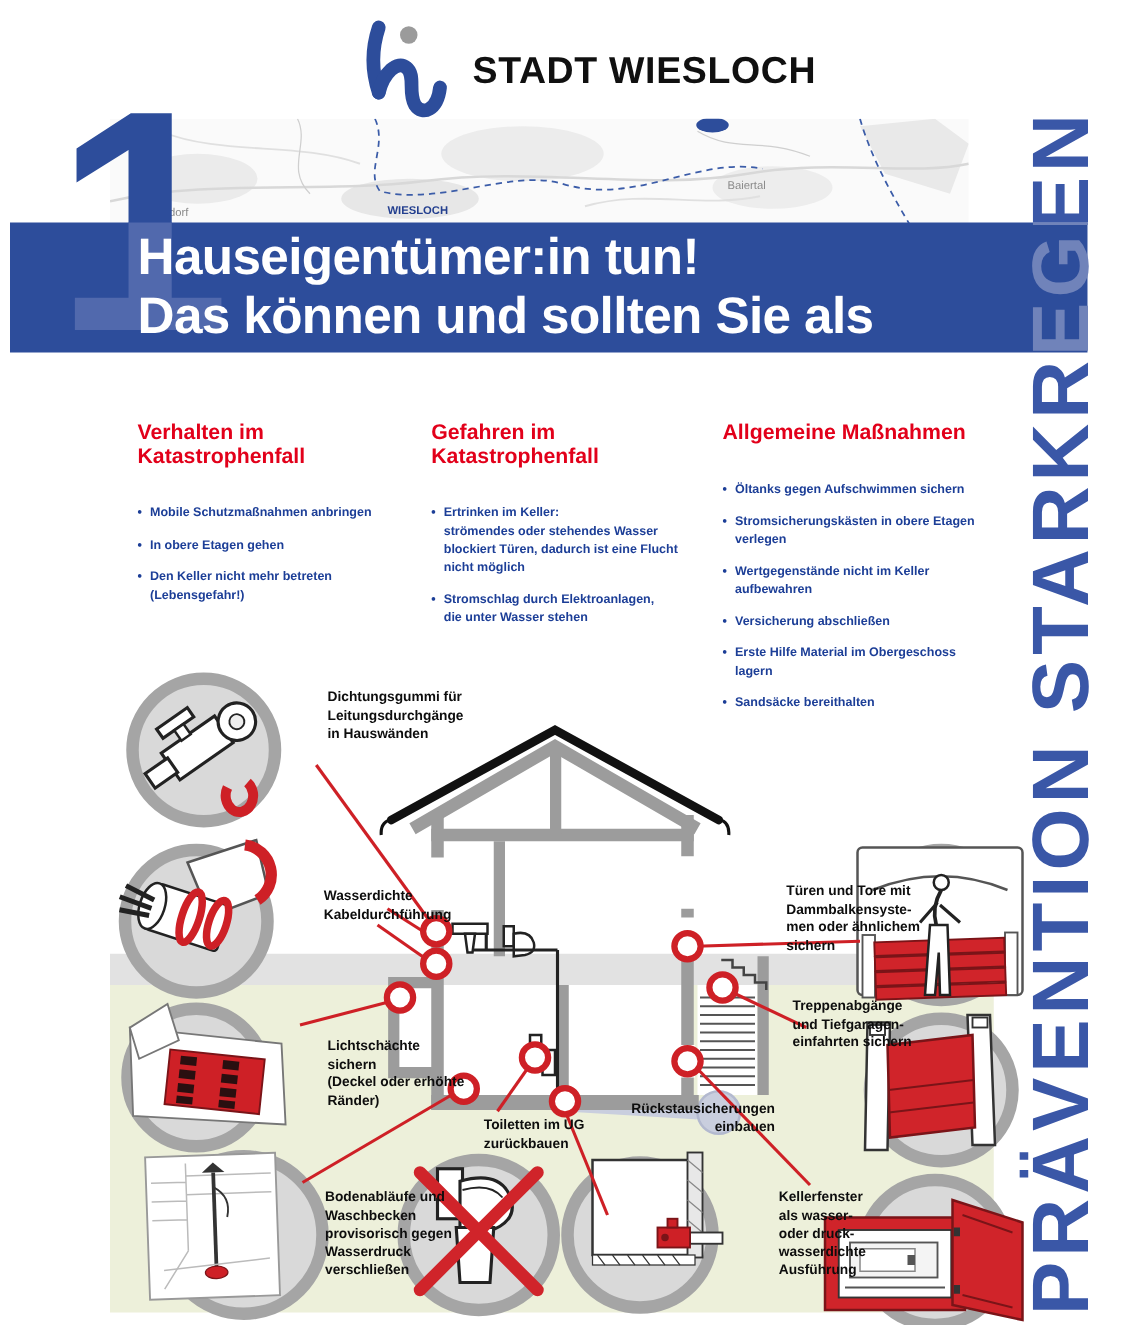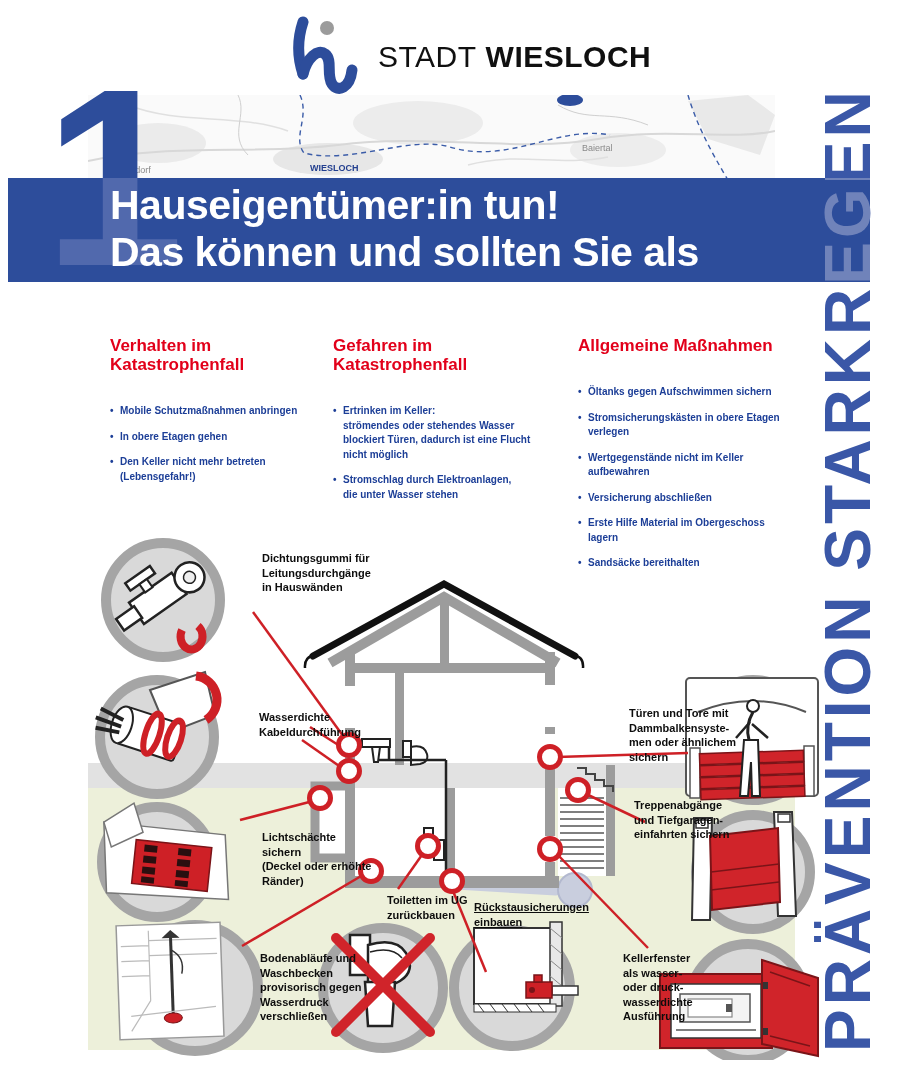--- a/index.html
+++ b/index.html
@@ -2,21 +2,21 @@
 <html><head>
 <meta charset="utf-8">
 <style>
   html,body{margin:0;padding:0;background:#ffffff;}
   .page{position:relative;width:900px;height:1070px;background:#fff;overflow:hidden;
         font-family:"Liberation Sans",sans-serif;color:#111;}
 
   
   .logo-glyph{position:absolute;left:282px;top:12px;width:80px;height:85px;}
   .logo-text{position:absolute;left:378px;top:40px;font-size:30px;letter-spacing:.5px;color:#101010;white-space:nowrap;}
-  .logo-text .light{font-weight:400;}
+  .logo-text .light{font-weight:700;}
   .logo-text .bold{font-weight:700;margin-left:9px;}
 
   
   .map{position:absolute;left:88px;top:95px;width:687px;height:85px;z-index:1;}
 
   
   .numlayer{position:absolute;inset:0;pointer-events:none;}
   .numlayer .n{position:absolute;left:44px;top:52px;font-size:252px;line-height:1;font-weight:700;}
   .num-dark{z-index:2;} .num-dark .n{color:#2d4d9b;}
   .num-light{z-index:4;clip-path:inset(178px 0 788px 0);} .num-light .n{color:#5169ad;}
@@ -29,36 +29,36 @@
   
   .vt{position:absolute;inset:0;pointer-events:none;z-index:6;}
   .vt .inner{position:absolute;left:816px;top:1052px;transform:rotate(-90deg);transform-origin:0 0;
              font-size:64px;font-weight:700;letter-spacing:4px;white-space:nowrap;line-height:64px;}
   .vt-a{clip-path:inset(0 0 892px 0);} .vt-a .inner{color:#3a57a7;}
   .vt-b{clip-path:inset(178px 0 788px 0);} .vt-b .inner{color:#7083ba;}
   .vt-c{clip-path:inset(282px 0 0 0);} .vt-c .inner{color:#3a57a7;}
 
   
   .col{position:absolute;top:336px;z-index:7;}
-  .col1{left:110px;width:222px;} .col2{left:333px;width:228px;} .col3{left:578px;width:238px;}
+  .col1{left:110px;width:222px;} .col2{left:345px;width:228px;} .col3{left:578px;width:238px;}
   .col h3{margin:0;font-size:17px;line-height:19px;font-weight:700;color:#e2001a;}
   .bullets{margin-top:30px;display:flex;flex-direction:column;gap:11px;}
   .bullets .item{position:relative;padding-left:10px;font-size:10px;line-height:14.5px;
                  font-weight:700;color:#1c3e97;white-space:pre-line;}
   .bullets .item::before{content:"\2022";position:absolute;left:0;top:0;}
 
   
   .illu{position:absolute;left:0;top:520px;z-index:2;}
 
   
   .callout{position:absolute;z-index:8;font-size:11px;line-height:14.5px;font-weight:700;
            color:#0d0d0d;white-space:pre-line;margin-left:44px;}
   .co1{left:218px;top:551px;} .co2{left:215px;top:710px;} .co3{left:218px;top:830px;}
   .co4{left:216px;top:951px;} .co5{left:343px;top:893px;}
-  .co6{left:430px;top:900px;width:146px;text-align:left;text-decoration:underline;}
+  .co6{left:430px;top:880px;width:146px;text-align:right;}
   .co7{left:585px;top:706px;} .co8{left:590px;top:798px;} .co9{left:579px;top:951px;}
 </style>
 </head>
 <body>
 
 <div class="page">
 
   <svg class="logo-glyph" viewBox="0 0 80 85">
     <path d="M21,10 C15,28 15,44 21,62" fill="none" stroke="#2d4d9b" stroke-width="11" stroke-linecap="round"></path>
     <path d="M21,62 C25,46 36,36 43,42 C51,48 44,62 50,72 C56,81 68,76 70,58" fill="none" stroke="#2d4d9b" stroke-width="11" stroke-linecap="round"></path>

